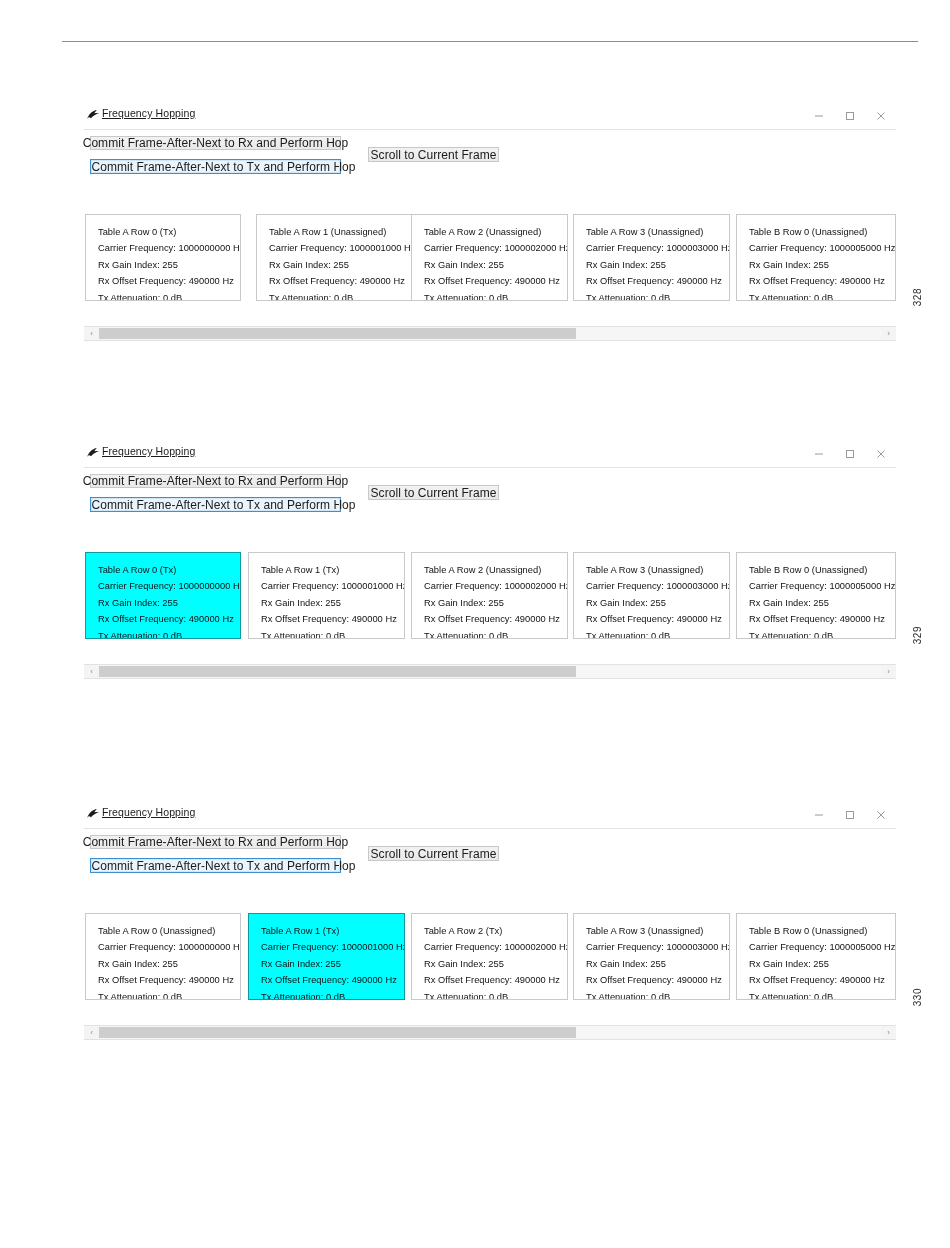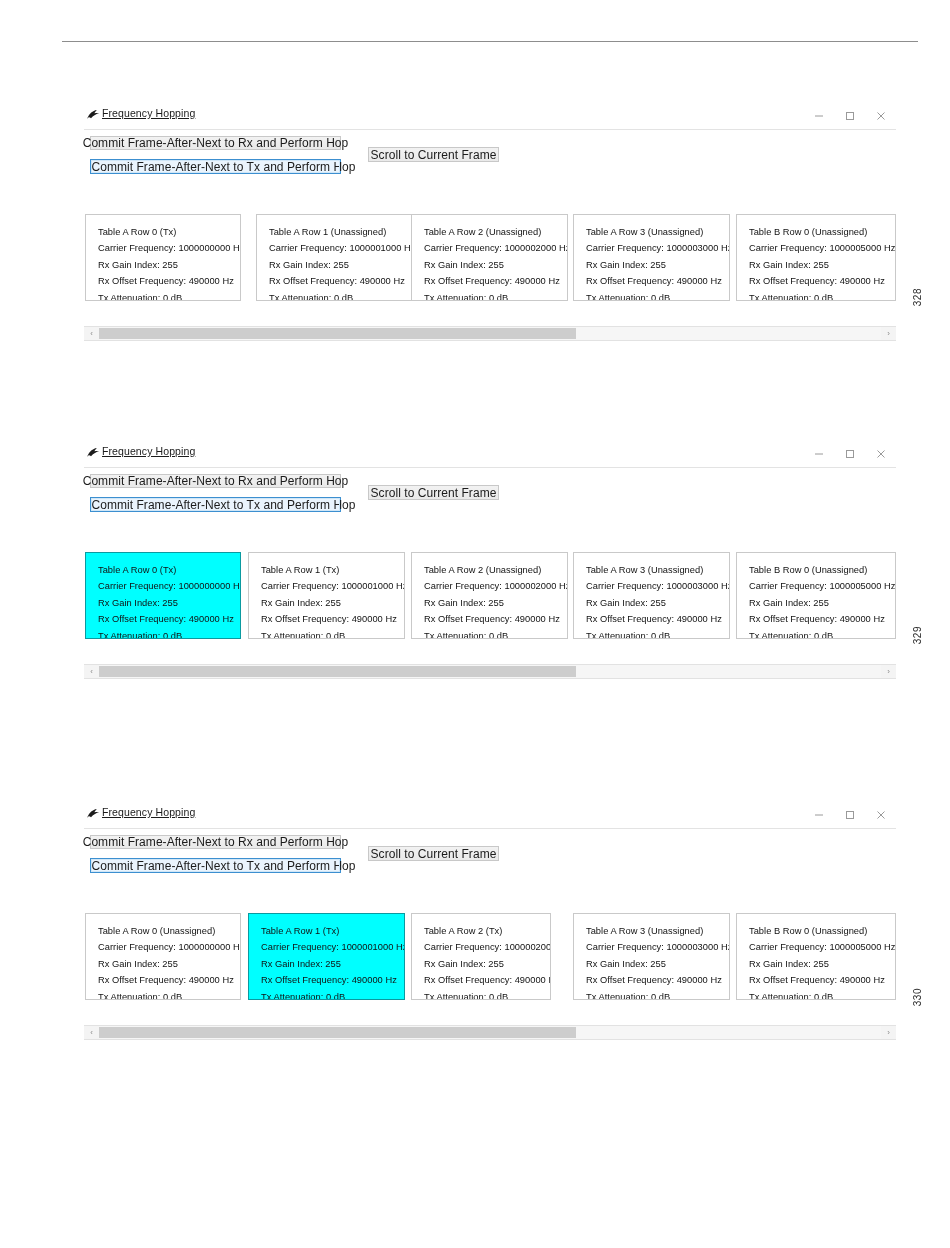--- a/index.html
+++ b/index.html
@@ -285,21 +285,21 @@
               <div class="line">Rx Offset Frequency: 490000 Hz</div>
               <div class="line">Tx Attenuation: 0 dB</div>
             </div>
             <div class="card active" style="left: 164px; top: 84px; width: 157px; height: 87px;">
               <div class="line">Table A Row 1 (Tx)</div>
               <div class="line">Carrier Frequency: 1000001000 Hz</div>
               <div class="line">Rx Gain Index: 255</div>
               <div class="line">Rx Offset Frequency: 490000 Hz</div>
               <div class="line">Tx Attenuation: 0 dB</div>
             </div>
-            <div class="card" style="left: 327px; top: 84px; width: 140px; height: 87px;">
+            <div class="card" style="left: 327px; top: 84px; width: 157px; height: 87px;">
               <div class="line">Table A Row 2 (Tx)</div>
               <div class="line">Carrier Frequency: 1000002000 Hz</div>
               <div class="line">Rx Gain Index: 255</div>
               <div class="line">Rx Offset Frequency: 490000 Hz</div>
               <div class="line">Tx Attenuation: 0 dB</div>
             </div>
             <div class="card" style="left: 489px; top: 84px; width: 157px; height: 87px;">
               <div class="line">Table A Row 3 (Unassigned)</div>
               <div class="line">Carrier Frequency: 1000003000 Hz</div>
               <div class="line">Rx Gain Index: 255</div>

